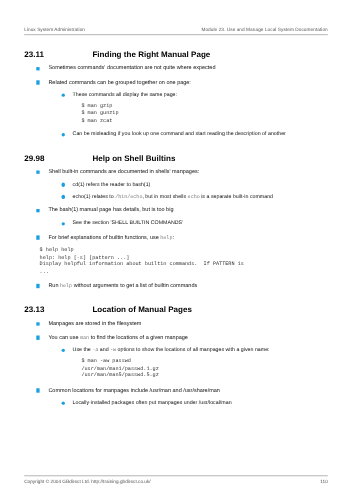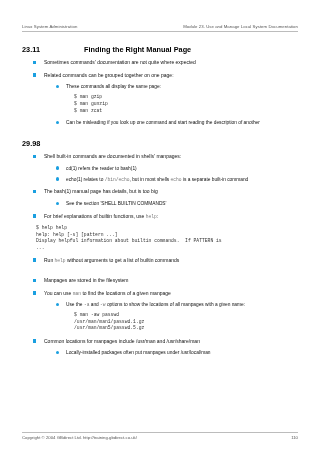--- a/index.html
+++ b/index.html
@@ -168,20 +168,21 @@
         <ul class="lvl2">
           <li>Can be misleading if you look up one command and start reading the description of another</li>
         </ul>
       </li>
     </ul>
   </div>
 
   <div class="section">
     <div class="sec-head">
       <span class="sec-num">29.98</span>
+      <span class="sec-title">Help on Shell Builtins</span>
     </div>
     <ul class="lvl1">
       <li>
         <span>Shell built-in commands are documented in shells' manpages:</span>
         <ul class="lvl2">
           <li>cd(1) refers the reader to bash(1)</li>
           <li><span>echo(1) relates to </span><code class="inl">/bin/echo</code><span>, but in most shells </span><code class="inl">echo</code><span> is a separate built-in command</span></li>
         </ul>
       </li>
       <li>
@@ -195,20 +196,24 @@
     <pre class="code indent-b">$ help help
 help: help [-s] [pattern ...]
 Display helpful information about builtin commands.  If PATTERN is
 ...</pre>
     <ul class="lvl1">
       <li><span>Run </span><code class="inl">help</code><span> without arguments to get a list of builtin commands</span></li>
     </ul>
   </div>
 
   <div class="section">
+    <div class="sec-head">
+      <span class="sec-num">23.13</span>
+      <span class="sec-title">Location of Manual Pages</span>
+    </div>
     <ul class="lvl1">
       <li>Manpages are stored in the filesystem</li>
       <li>
         <span>You can use </span><code class="inl">man</code><span> to find the locations of a given manpage</span>
         <ul class="lvl2">
           <li><span>Use the </span><code class="inl">-a</code><span> and </span><code class="inl">-w</code><span> options to show the locations of all manpages with a given name:</span></li>
         </ul>
         <pre class="code indent-c">$ man -aw passwd
 /usr/man/man1/passwd.1.gz
 /usr/man/man5/passwd.5.gz</pre>

